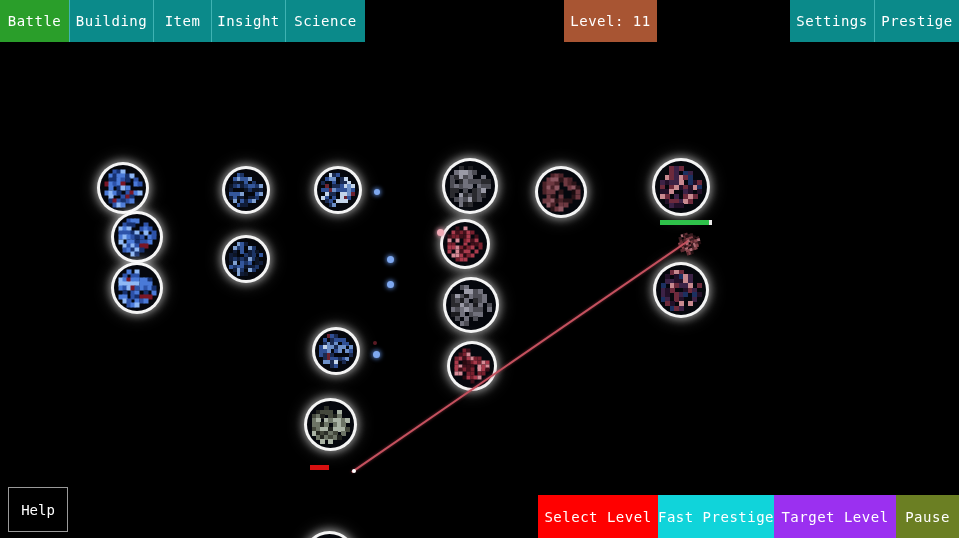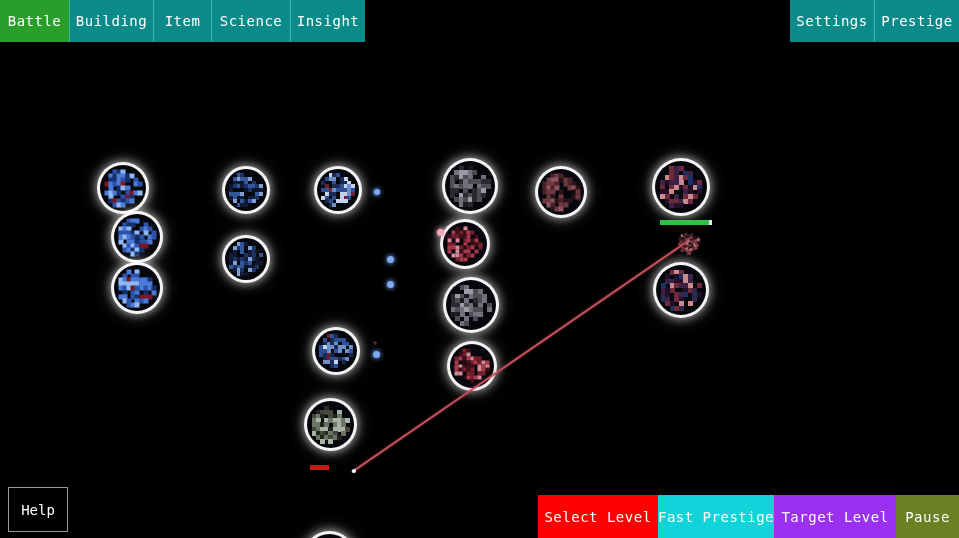--- a/index.html
+++ b/index.html
@@ -144,23 +144,24 @@
   }
 </style>
 </head>
 <body>
 
 <div id="topbar">
   <div class="navgroup" id="nav-left">
       <div class="navtab active" style="width: 70px;">Battle</div>
       <div class="navtab" style="width: 84px;">Building</div>
       <div class="navtab" style="width: 58px;">Item</div>
+      <div class="navtab" style="width: 74px;">Insight</div>
       <div class="navtab" style="width: 79px;">Science</div>
-      <div class="navtab" style="width: 74px;">Insight</div>
     </div>
+  <div id="level-badge">Level: 11</div>
   <div class="navgroup" id="nav-right">
       <div class="navtab" style="width: 85px;">Settings</div>
       <div class="navtab" style="width: 84px;">Prestige</div>
     </div>
 </div>
 
 <div id="field">
   <div id="units-layer">
       <div class="unit" style="left: 100px; top: 123px; width: 46px; height: 46px;">
         <div class="ship" style="width: 37px; height: 37px;">

